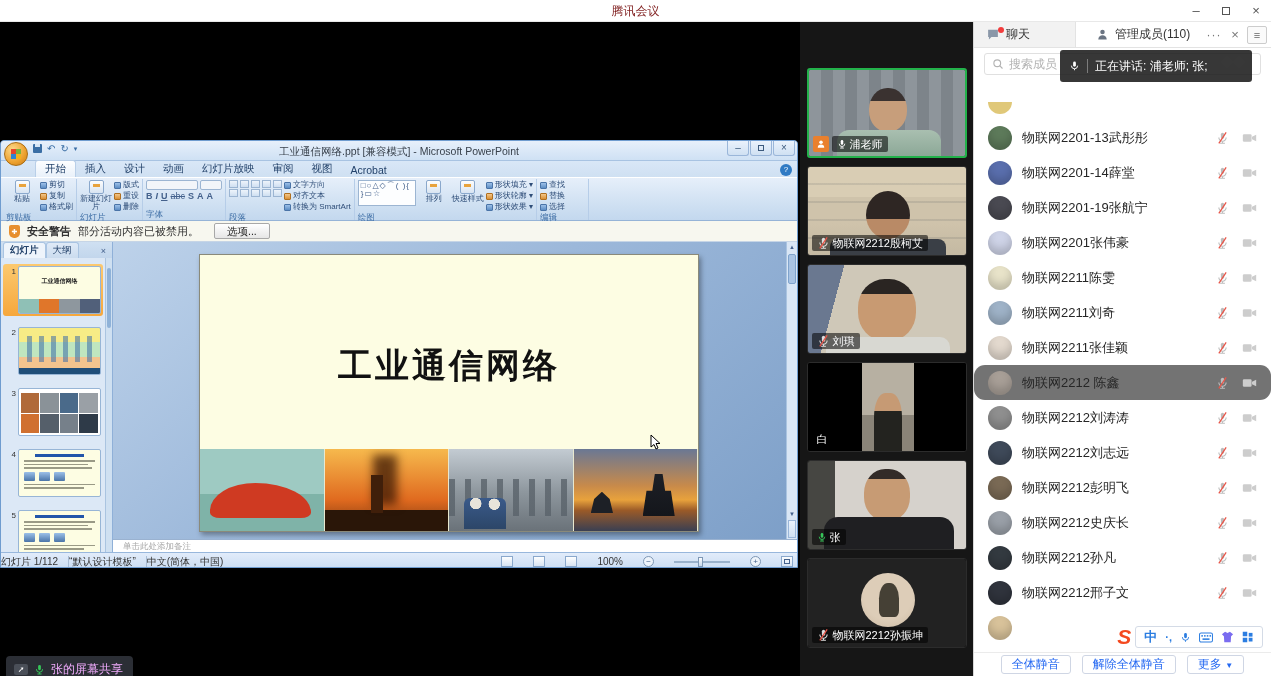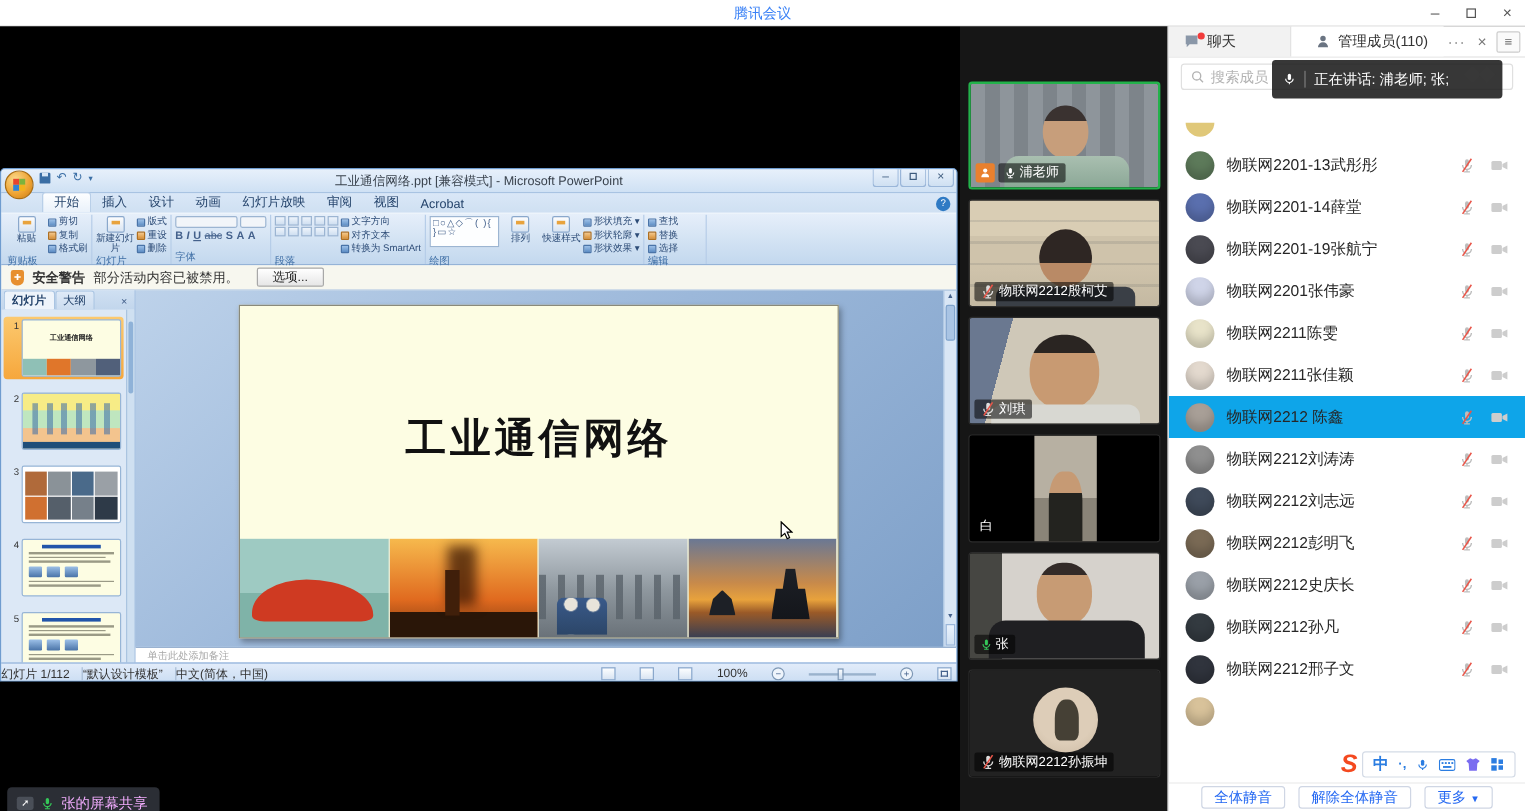--- a/index.html
+++ b/index.html
@@ -2,21 +2,21 @@
 <html><head>
 <meta charset="utf-8">
 <style>
   * { box-sizing: border-box; margin: 0; padding: 0; }
   html,body { width:1271px; height:676px; overflow:hidden; }
   body { font-family:"Liberation Sans","DejaVu Sans",sans-serif; background:#000; position:relative; }
   #root { position:absolute; inset:0; }
 
   
   #titlebar { position:absolute; left:0; top:0; width:1271px; height:22px; background:#fff; border-bottom:1px solid #e8e8e8; }
-  #app-title { position:absolute; left:0; right:0; top:0; height:24px; line-height:22px; text-align:center; font-size:12px; color:#3b82f6; }
+  #app-title { position:absolute; left:0; right:0; top:0; height:24px; line-height:22px; text-align:center; font-size:12px; color:#7f1d1d; }
   .wc { position:absolute; top:0; width:30px; height:22px; line-height:21px; text-align:center; font-size:13px; color:#555; cursor:default; }
   .wc .sq { display:inline-block; width:8px; height:8px; border:1px solid #555; }
   #btn-min{ right:60px;} #btn-rest{ right:30px;} #btn-close{ right:0;}
 
   
   #share-area { position:absolute; left:0; top:22px; width:800px; height:654px; background:#000; overflow:hidden; }
 
   
   #ppt { position:absolute; left:0; top:118px; width:798px; height:428px; background:#c5daf1; border:1px solid #6f9ccf; border-radius:4px 4px 0 0; overflow:hidden; font-size:11px; }
   #ppt-titlebar { position:relative; height:20px; background:linear-gradient(#e7f0fb,#cfe1f4); border-bottom:1px solid #a8c3e2; }
@@ -181,21 +181,21 @@
   #toast { position:absolute; left:86px; top:28px; width:192px; height:32px; background:rgba(25,25,25,.87); border-radius:3px; display:flex; align-items:center; gap:7px; padding:0 9px; z-index:30; }
   #toast .div { width:1px; height:14px; background:rgba(255,255,255,.35); }
   #toast .txt { color:#fff; font-size:12px; white-space:nowrap; }
   #toast .wm { position:absolute; right:8px; top:7px; display:flex; gap:2px; opacity:.5; }
   #toast .wm i { width:10px; height:10px; background:#3a3a3a; transform:rotate(45deg); }
 
   #member-list { position:absolute; left:0; right:0; top:80px; bottom:24px; overflow:hidden; }
   #partial-row { height:18px; position:relative; overflow:hidden; }
   #partial-row .av { position:absolute; left:14px; top:-12px; width:24px; height:24px; border-radius:50%; background:#e0c879; }
   .mrow { height:35px; display:flex; align-items:center; padding:0 14px; gap:10px; }
-  .mrow.hl { background:#0ea5e9; }
+  .mrow.hl { background:#737373;border-radius:11px; }
   .m-av { width:24px; height:24px; border-radius:50%; flex:none; background:#bbb; box-shadow:inset 0 -6px 8px rgba(0,0,0,.18); }
   .m-name { flex:1; font-size:13px; color:#262626; white-space:nowrap; overflow:hidden; }
   .m-icons { display:flex; gap:13px; align-items:center; }
 
   #footer { position:absolute; left:0; right:0; bottom:0; height:24px; background:#fff; border-top:1px solid #ebebeb; display:flex; align-items:center; justify-content:center; gap:11px; }
   .fbtn { height:19px; padding:0 10px; border:1px solid #cfd6e4; border-radius:3px; background:#fff; font-size:12px; color:#2468f2; line-height:17px; white-space:nowrap; }
   .fbtn .caret { font-size:8px; }
 
   #sogou { position:absolute; right:8px; bottom:28px; display:flex; align-items:center; gap:4px; z-index:40; }
   #sogou-s { font-size:21px; font-weight:bold; font-style:italic; color:#f4491f; line-height:20px; }
@@ -700,20 +700,37 @@
             </svg>
             <svg width="15" height="12" viewBox="0 0 18 14">
               <rect x="1" y="2.5" width="10.5" height="9" rx="1.5" fill="#cdcdcd"></rect>
               <polygon points="12,5.5 17,3 17,11 12,8.5" fill="#cdcdcd"></polygon>
             </svg>
           </span>
         </div>
         <div class="mrow">
           <span class="m-av" style="background: rgb(232, 227, 201);"></span>
           <span class="m-name">物联网2211陈雯</span>
+          <span class="m-icons">
+            <svg width="13" height="14" viewBox="0 0 16 16">
+              <rect x="6" y="1.5" width="4" height="7.5" rx="2" fill="#bdbdbd"></rect>
+              <path d="M3.5 7.5a4.5 4.5 0 0 0 9 0" fill="none" stroke="#bdbdbd" stroke-width="1.4"></path>
+              <line x1="8" y1="12" x2="8" y2="14.2" stroke="#bdbdbd" stroke-width="1.4"></line>
+              <line x1="5" y1="14.5" x2="11" y2="14.5" stroke="#bdbdbd" stroke-width="1.2"></line>
+              <line x1="12.5" y1="1" x2="3.5" y2="14.5" stroke="#e85549" stroke-width="1.6"></line>
+            </svg>
+            <svg width="15" height="12" viewBox="0 0 18 14">
+              <rect x="1" y="2.5" width="10.5" height="9" rx="1.5" fill="#cdcdcd"></rect>
+              <polygon points="12,5.5 17,3 17,11 12,8.5" fill="#cdcdcd"></polygon>
+            </svg>
+          </span>
+        </div>
+        <div class="mrow">
+          <span class="m-av" style="background: rgb(159, 179, 200);"></span>
+          <span class="m-name">物联网2211刘奇</span>
           <span class="m-icons">
             <svg width="13" height="14" viewBox="0 0 16 16">
               <rect x="6" y="1.5" width="4" height="7.5" rx="2" fill="#bdbdbd"></rect>
               <path d="M3.5 7.5a4.5 4.5 0 0 0 9 0" fill="none" stroke="#bdbdbd" stroke-width="1.4"></path>
               <line x1="8" y1="12" x2="8" y2="14.2" stroke="#bdbdbd" stroke-width="1.4"></line>
               <line x1="5" y1="14.5" x2="11" y2="14.5" stroke="#bdbdbd" stroke-width="1.2"></line>
               <line x1="12.5" y1="1" x2="3.5" y2="14.5" stroke="#e85549" stroke-width="1.6"></line>
             </svg>
             <svg width="15" height="12" viewBox="0 0 18 14">
               <rect x="1" y="2.5" width="10.5" height="9" rx="1.5" fill="#cdcdcd"></rect>

